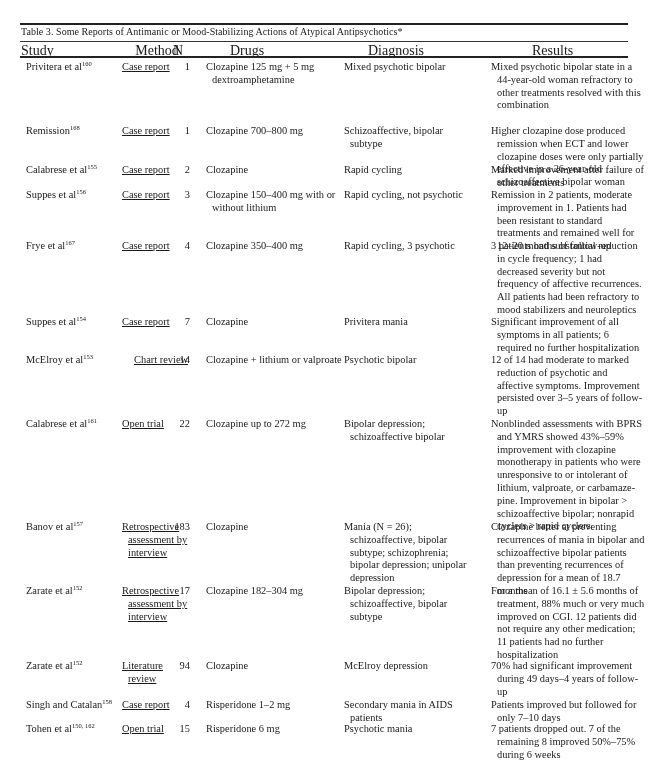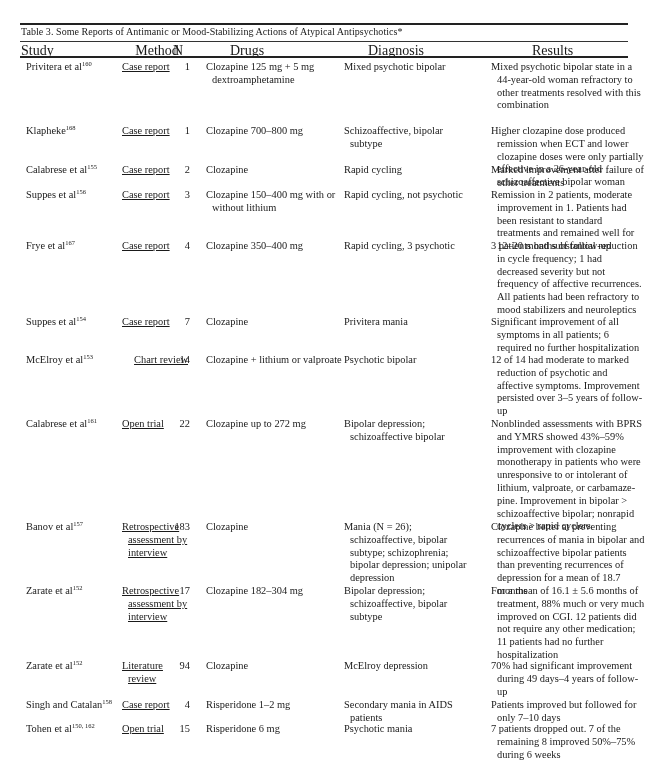--- a/index.html
+++ b/index.html
@@ -59,21 +59,21 @@
   <div id="rows">
       <div class="row" style="top: 61px;">
         <div class="cell c-study"><span>Privitera et al</span><sup>160</sup></div>
         <div class="cell c-method hang" style="padding-left: 12px; text-indent: -6px;">Case report</div>
         <div class="cell c-n">1</div>
         <div class="cell c-drugs hang">Clozapine 125 mg + 5 mg dextroamphetamine</div>
         <div class="cell c-diag hang">Mixed psychotic bipolar</div>
         <div class="cell c-results hang">Mixed psychotic bipolar state in a 44-year-old woman refractory to other treatments resolved with this combination</div>
       </div>
       <div class="row" style="top: 125px;">
-        <div class="cell c-study"><span>Klapheke</span><sup>168</sup></div>
+        <div class="cell c-study"><span>Remission</span><sup>168</sup></div>
         <div class="cell c-method hang" style="padding-left: 12px; text-indent: -6px;">Case report</div>
         <div class="cell c-n">1</div>
         <div class="cell c-drugs hang">Clozapine 700–800 mg</div>
         <div class="cell c-diag hang">Schizoaffective, bipolar subtype</div>
         <div class="cell c-results hang">Higher clozapine dose produced remission when ECT and lower clozapine doses were only partially effective in a 26-year-old schizoaffective bipolar woman</div>
       </div>
       <div class="row" style="top: 164px;">
         <div class="cell c-study"><span>Calabrese et al</span><sup>155</sup></div>
         <div class="cell c-method hang" style="padding-left: 12px; text-indent: -6px;">Case report</div>
         <div class="cell c-n">2</div>

